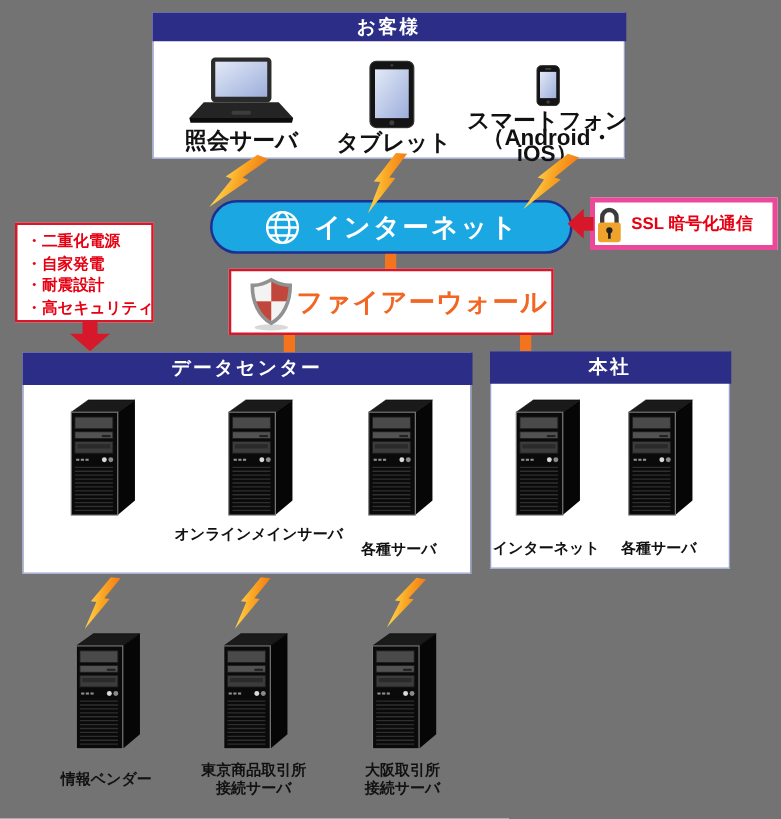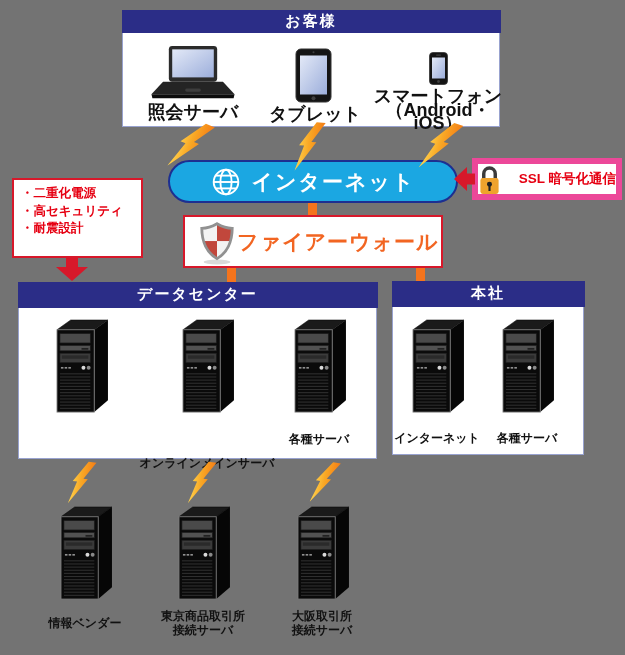--- a/index.html
+++ b/index.html
@@ -12,27 +12,27 @@
               display:flex;align-items:center;justify-content:center;}
   .customer-head{height:23px;}
   
   .conn{position:absolute;width:9px;background:#f4741d;z-index:1;}
   
   .internet{position:absolute;left:168px;top:160px;width:290px;height:43px;border-radius:22px;
             background:#1ba7e2;border:2.5px solid #1d2f91;box-sizing:border-box;z-index:3;
             display:flex;align-items:center;justify-content:center;gap:11px;}
   .internet-label{color:#fff;font-size:21px;font-weight:bold;letter-spacing:2px;}
   
-  .ssl-box{position:absolute;left:472px;top:158px;width:150px;height:42px;border:6px solid #ec4899;
+  .ssl-box{position:absolute;left:472px;top:158px;width:150px;height:42px;border:4px solid #ec4899;
            box-sizing:border-box;background:#fff;z-index:3;display:flex;align-items:center;
-           justify-content:space-between;gap:6px;}
+           justify-content:flex-start;gap:6px;}
   .ssl-label{color:#e60012;font-size:13.5px;font-weight:bold;white-space:nowrap;}
   .ssl-arrow{position:absolute;left:454px;top:167px;z-index:4;}
   
-  .features{position:absolute;left:12px;top:178px;width:131px;height:80px;border:2px solid #d7182a;
+  .features{position:absolute;left:12px;top:178px;width:111px;height:80px;border:2px solid #d7182a;
             box-sizing:border-box;background:#fff;z-index:3;padding:5px 0 0 7px;}
   .feature-line{color:#e60012;font-size:12.5px;font-weight:bold;line-height:17.5px;white-space:nowrap;}
   .down-arrow{position:absolute;left:56px;top:257px;z-index:3;}
   
   .firewall{position:absolute;left:183px;top:215px;width:260px;height:53px;border:2.5px solid #d7182a;
             box-sizing:border-box;background:#fff;z-index:3;display:flex;align-items:center;
             padding-left:13px;gap:1px;}
   .firewall-label{color:#f26522;font-size:21px;font-weight:bold;letter-spacing:1px;white-space:nowrap;}
   
   .customer{left:122px;top:10px;width:378px;height:117px;}
@@ -167,22 +167,23 @@
       <path d="M6,17 V10 a6,6 0 0 1 12,0 V17" fill="none" stroke="#3b3b3b" stroke-width="3.6"></path>
       <rect x="2.5" y="14.5" width="19" height="16.5" rx="2.5" fill="#efa32d"></rect>
       <circle cx="12" cy="21" r="2.6" fill="#222"></circle>
       <rect x="10.9" y="22" width="2.2" height="6" fill="#222"></rect>
     </svg>
     <span class="ssl-label">SSL 暗号化通信</span>
   </div>
 
   <div class="features">
     <div class="feature-line">・二重化電源</div>
+    <div class="feature-line">・自家発電</div>
+    <div class="feature-line">・耐震設計</div>
     <div class="feature-line">・高セキュリティ</div>
-    <div class="feature-line">・耐震設計</div>
   </div>
   <svg class="down-arrow" width="32" height="24" viewBox="0 0 32 24">
     <polygon points="10,0 22,0 22,10 32,10 16,24 0,10 10,10" fill="#d7182a"></polygon>
   </svg>
 
   <div class="firewall">
     <svg width="38" height="46" viewBox="0 0 40 48">
       <ellipse cx="20" cy="45" rx="14" ry="2.6" fill="#d9d9d9"></ellipse>
       <clipPath id="shclip">
           <path d="M20,4.8 C25.5,8 31.5,9.6 36,9.6 C36,23.5 30.5,35.5 20,41.5 C9.5,35.5 4,23.5 4,9.6 C8.5,9.6 14.5,8 20,4.8 Z"></path>
@@ -202,21 +203,21 @@
   </div>
   <svg class="server" style="left:53px;top:317px">
       <use href="#server-sym"></use>
     </svg>
   <svg class="server" style="left:179px;top:317px">
       <use href="#server-sym"></use>
     </svg>
   <svg class="server" style="left:291px;top:317px">
       <use href="#server-sym"></use>
     </svg>
-  <div class="srv-label" style="left:132px;top:448px">
+  <div class="srv-label" style="left:132px;top:412px">
     <span>オンラインメインサーバ</span>
   </div>
   <div class="srv-label" style="left:244px;top:424px">
     <span>各種サーバ</span>
   </div>
 
   <div class="panel hq">
     <div class="panel-head">本社</div>
   </div>
   <svg class="server" style="left:409px;top:317px">

